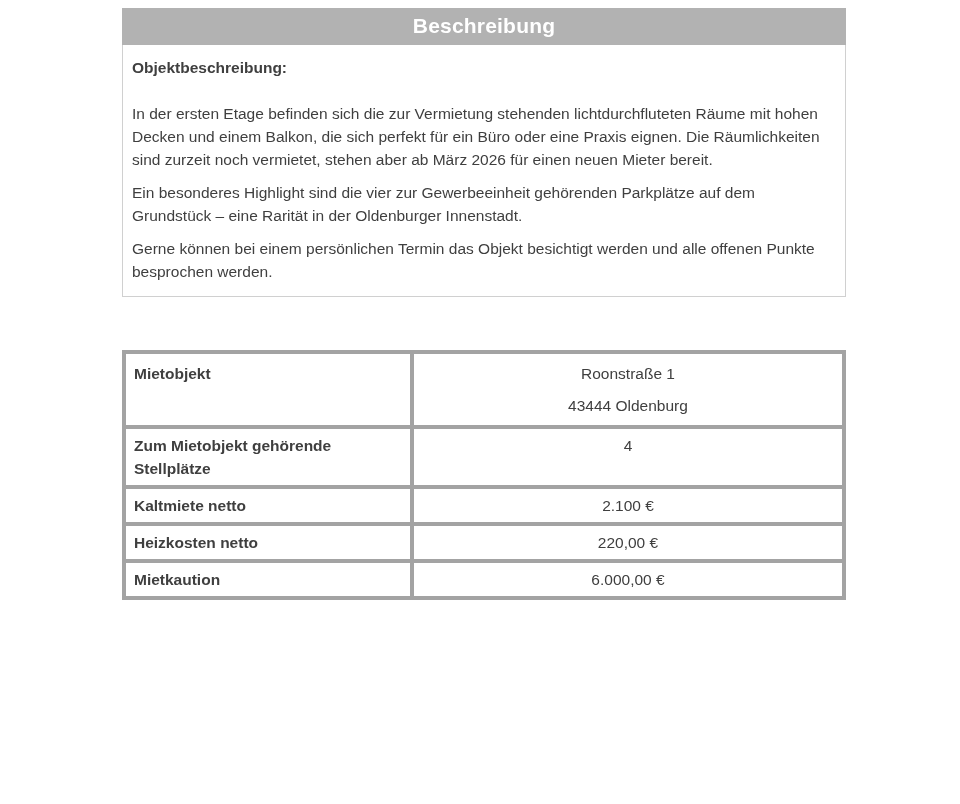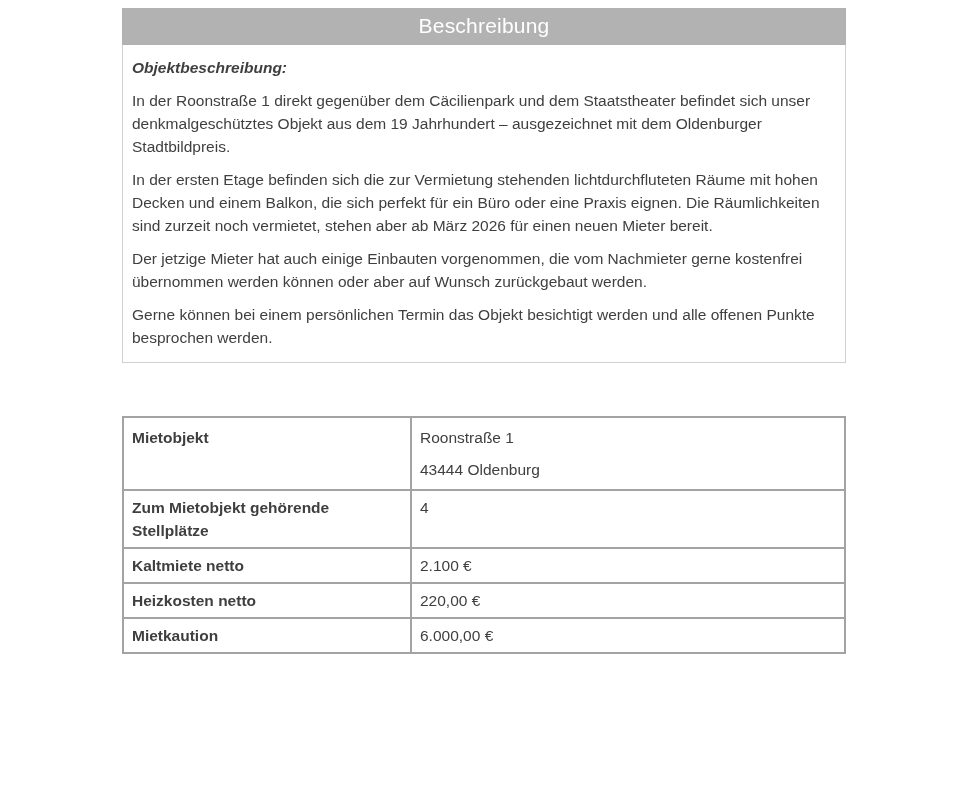--- a/index.html
+++ b/index.html
@@ -19,65 +19,65 @@
   }
   .content {
     position: absolute;
     left: 122px;
     top: 8px;
     width: 724px;
   }
   .section-header {
     background: #b2b2b2;
     color: #ffffff;
-    font-weight: normal;
+    font-weight: bold;
     font-size: 21px;
     text-align: center;
     padding: 6px 0 7px 0;
     letter-spacing: 0.2px;
   }
   .desc-box {
     border: 1px solid #d0d0d0;
     border-top: none;
     padding: 11px 12px 13px 9px;
     font-size: 15.5px;
     line-height: 23px;
   }
   .desc-label {
     font-weight: bold;
-    margin-bottom: 10px;
-    font-style: italic;
+    margin-bottom: 23px;
   }
   .desc-par {
     margin-bottom: 10px;
   }
   .desc-par:last-child {
     margin-bottom: 0;
   }
   .allgemeines-block {
     margin-top: 53px;
   }
   table.info-table {
     width: 100%;
     border-collapse: collapse;
     font-size: 15.5px;
     line-height: 23px;
   }
   table.info-table td {
-    border: 2px solid #a3a3a3;
+    border: 4px solid #a3a3a3;
     vertical-align: top;
     padding: 5px 8px;
   }
   td.t-label {
     width: 288px;
     font-weight: bold;
     padding-left: 9px;
   }
   td.t-value {
     padding-left: 14px;
+    text-align: center;
   }
   tr.tall td {
     padding-top: 8px;
     padding-bottom: 8px;
   }
   .t-value .v-line + .v-line {
     margin-top: 9px;
   }
 </style>
 </head>
@@ -85,23 +85,22 @@
 
 <div class="page">
   <div class="content">
 
     <section>
       <div class="section-header">
         <span>Beschreibung</span>
       </div>
       <div class="desc-box">
         <p class="desc-label">Objektbeschreibung:</p>
-        <p class="desc-par">In der Roonstraße 1 direkt gegenüber dem Cäcilienpark und dem Staatstheater befindet sich unser denkmalgeschütztes Objekt aus dem 19 Jahrhundert – ausgezeichnet mit dem Oldenburger Stadtbildpreis.</p>
         <p class="desc-par">In der ersten Etage befinden sich die zur Vermietung stehenden lichtdurchfluteten Räume mit hohen Decken und einem Balkon, die sich perfekt für ein Büro oder eine Praxis eignen. Die Räumlichkeiten sind zurzeit noch vermietet, stehen aber ab März 2026 für einen neuen Mieter bereit.</p>
-        <p class="desc-par">Der jetzige Mieter hat auch einige Einbauten vorgenommen, die vom Nachmieter gerne kostenfrei übernommen werden können oder aber auf Wunsch zurückgebaut werden.</p>
+        <p class="desc-par">Ein besonderes Highlight sind die vier zur Gewerbeeinheit gehörenden Parkplätze auf dem Grundstück – eine Rarität in der Oldenburger Innenstadt.</p>
         <p class="desc-par">Gerne können bei einem persönlichen Termin das Objekt besichtigt werden und alle offenen Punkte besprochen werden.</p>
       </div>
     </section>
 
     <section class="allgemeines-block">
       <table class="info-table">
         <tbody>
           <tr class="tall">
             <td class="t-label">Mietobjekt</td>
             <td class="t-value">

